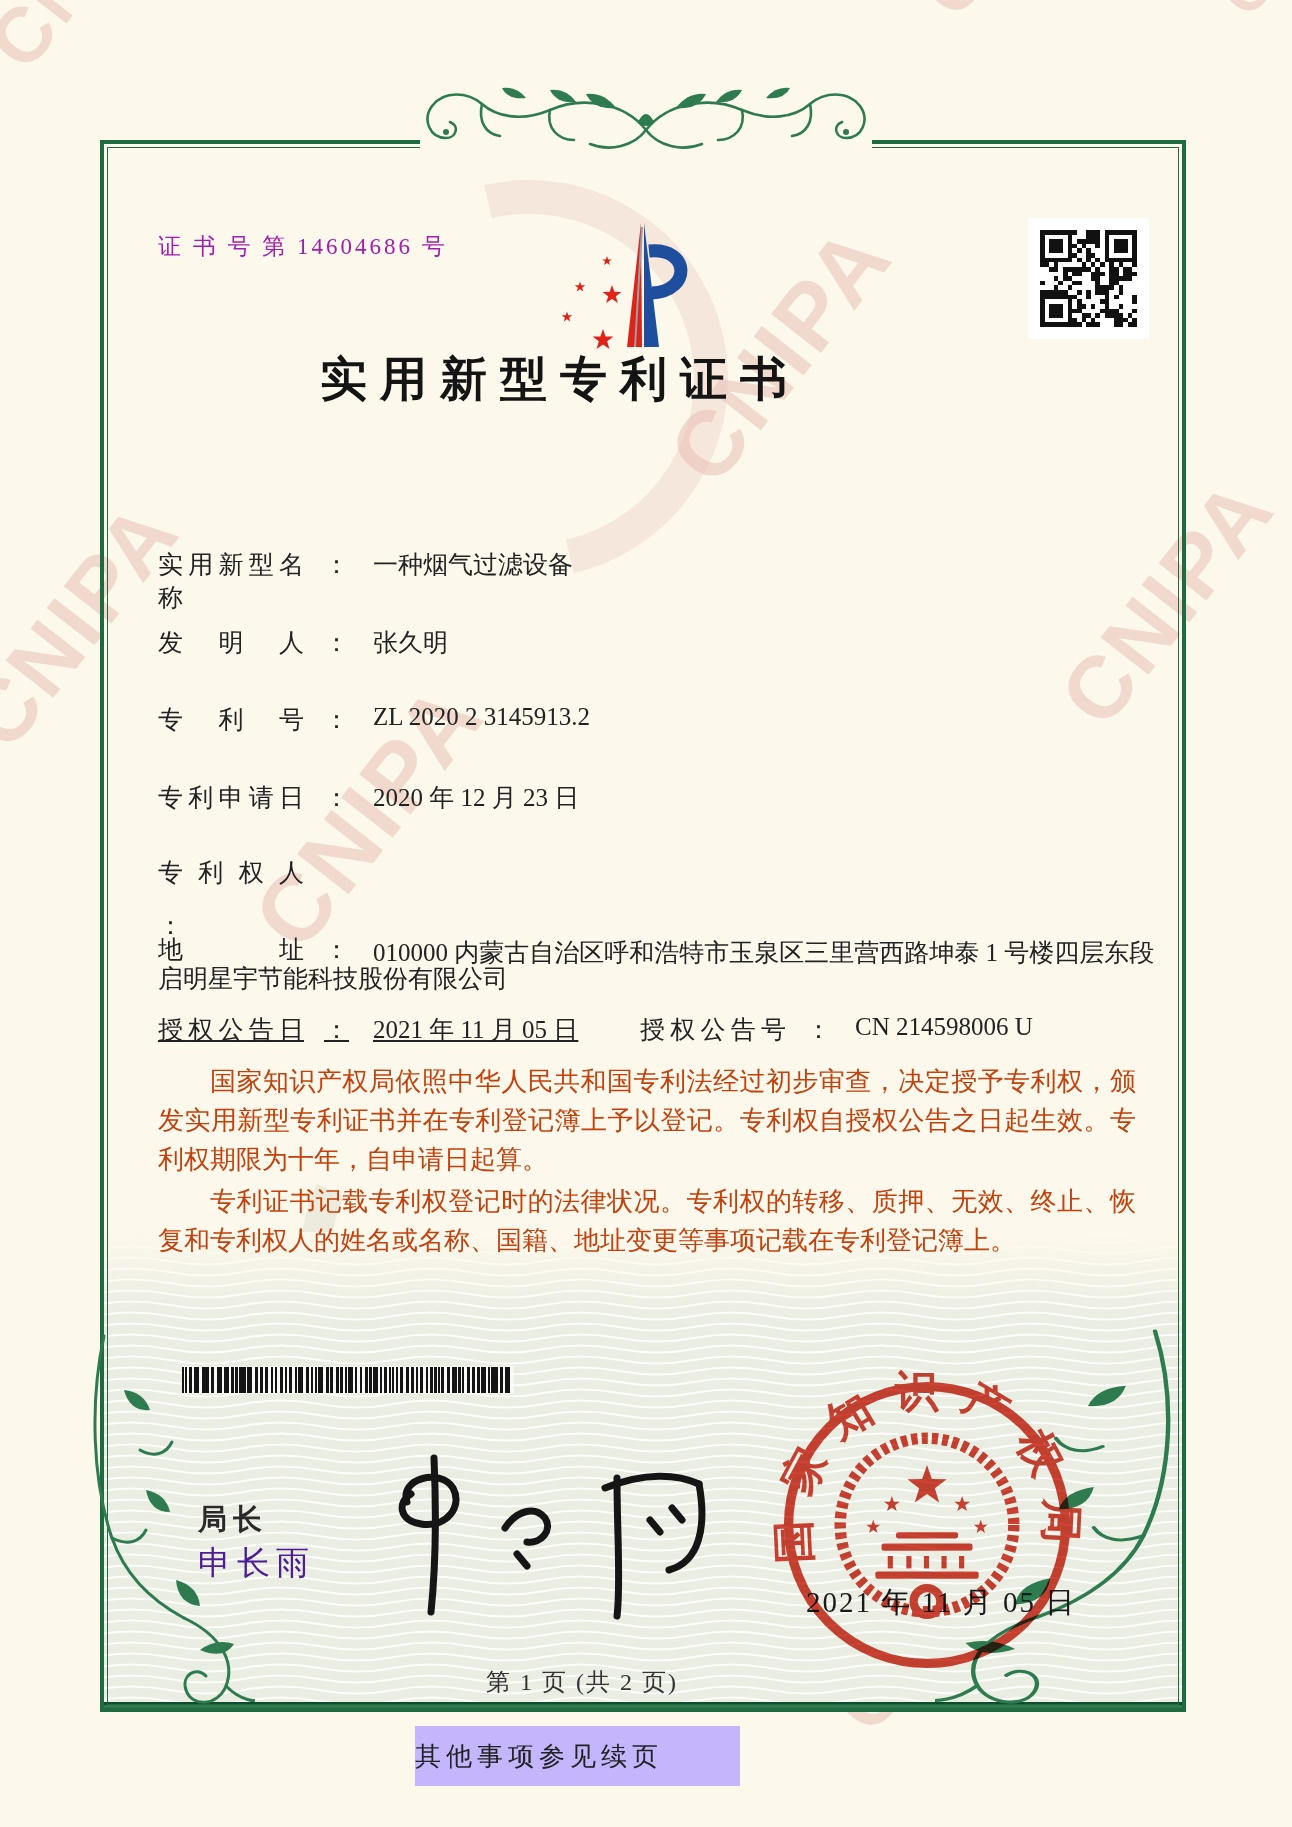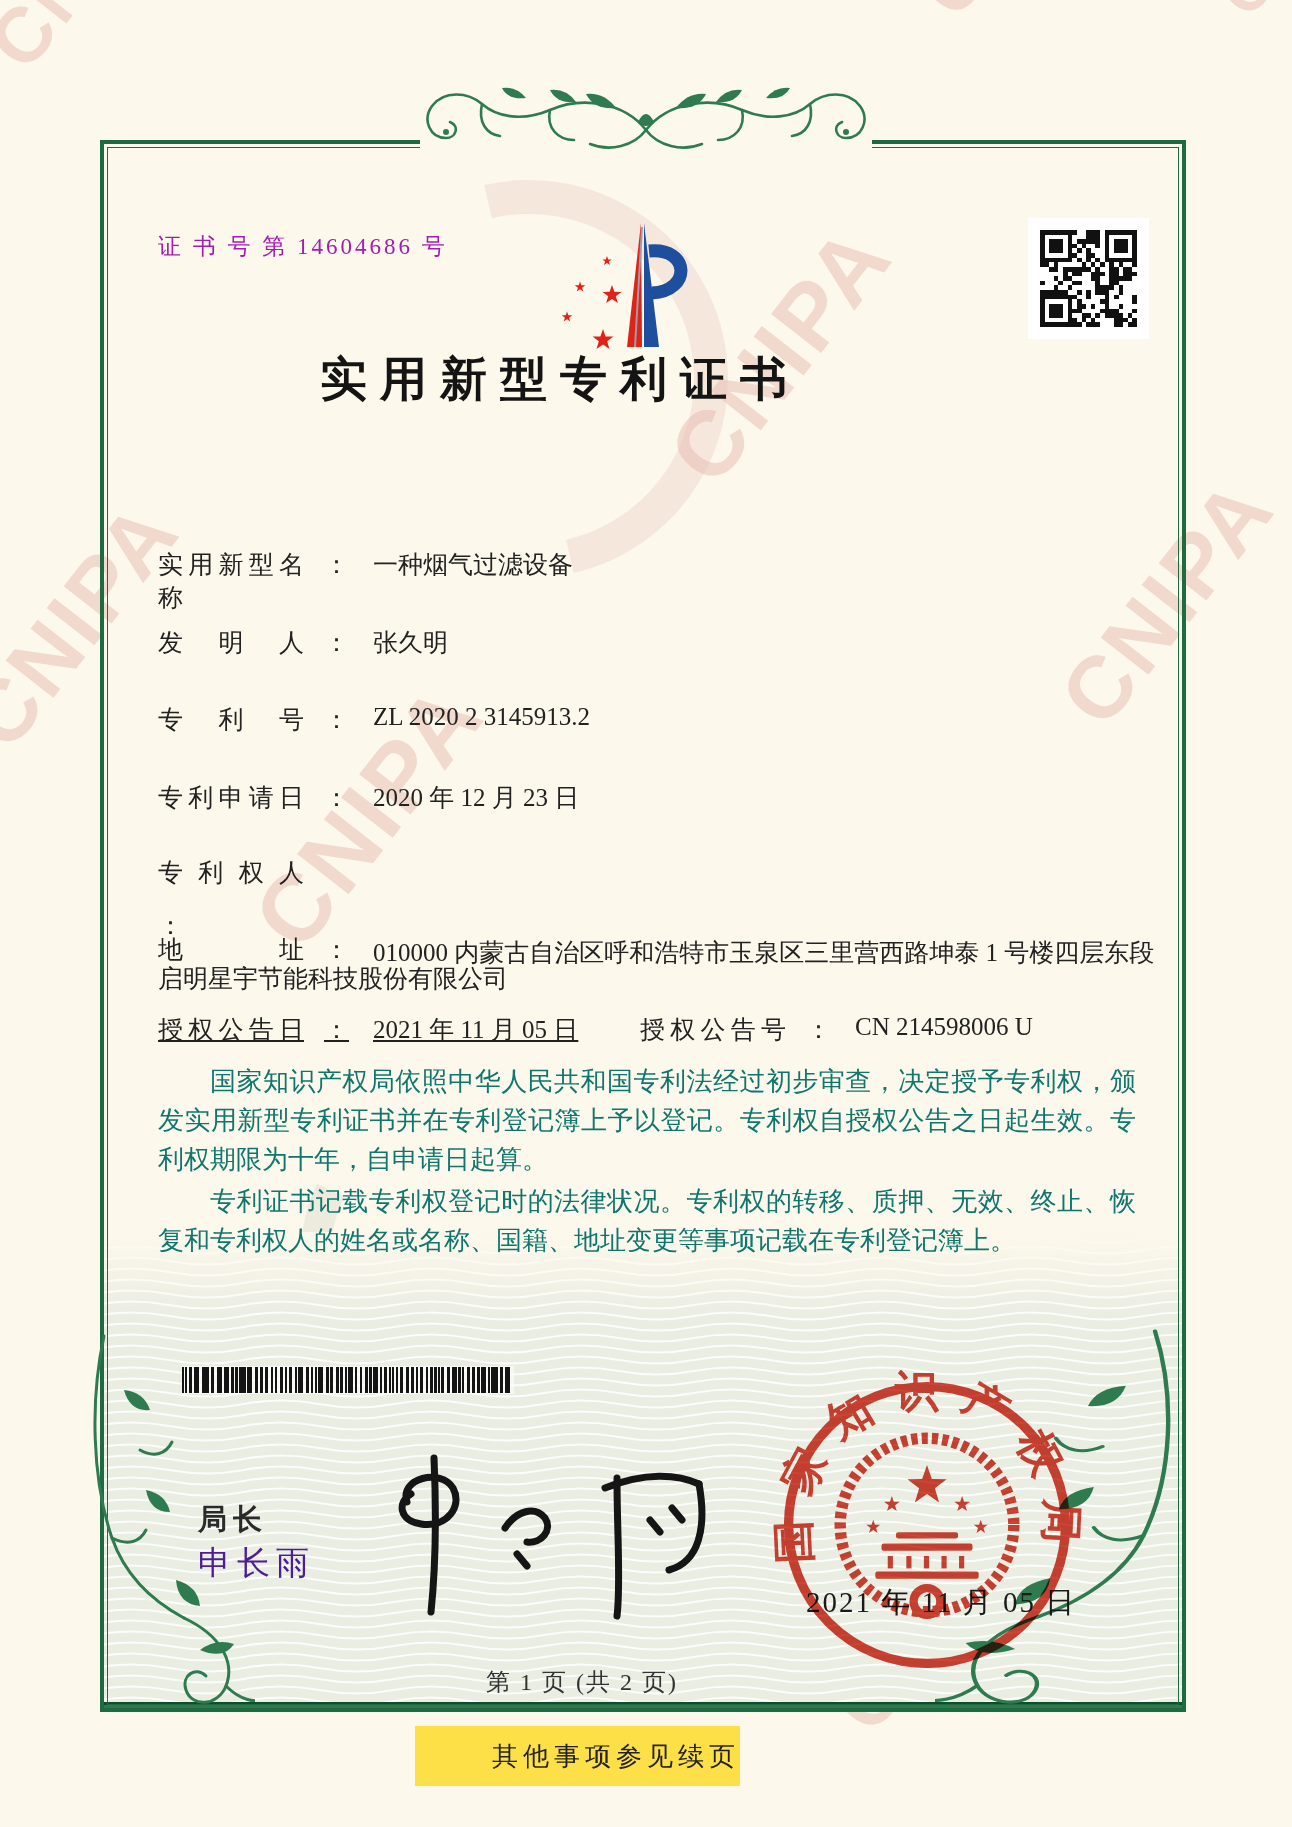--- a/index.html
+++ b/index.html
@@ -24,36 +24,36 @@
   .frow{position:absolute;left:158px;display:flex;font-size:25px;color:#222;gap:20px;}
   .lb{display:inline-block;width:146px;text-align:justify;text-align-last:justify;}
   .colon{display:inline-block;margin:0 4px 0 0;}
   .val{display:inline-block;}
   .val-addr{width:810px;line-height:40px;word-break:break-all;}
   .f-name{top:548px;} .f-inventor{top:626px;} .f-patno{top:703px;}
   .f-filing{top:781px;} .f-patentee{top:856px;flex-direction:column;} .f-addr{top:933px;}
   .g-date{top:1013px;text-decoration:underline;} .g-no{top:1013px;left:640px;}
   
   .paras{position:absolute;left:158px;top:1062px;width:978px;font-size:26px;line-height:39px;
-      text-align:justify;word-break:break-all;color:#0f766e;}
+      text-align:justify;word-break:break-all;color:#c2410c;}
   .paras p{margin:0 0 3px 0;text-indent:2em;}
   
   .wavefade{position:absolute;left:104px;top:1232px;width:1082px;height:85px;
       background:linear-gradient(#fdf8ec,rgba(253,248,236,0));}
   .band{position:absolute;left:100px;top:1702px;width:1086px;height:10px;
       background:#2f7a4c;border-top:3px solid #0f4d2c;box-sizing:border-box;}
   .sig-title{position:absolute;left:198px;top:1484px;font-size:29px;font-weight:bold;letter-spacing:6px;
       color:#2a2a2a;font-family:"Liberation Sans","DejaVu Sans",sans-serif;margin-top:16px;}
   .sig-name{position:absolute;left:198px;top:1541px;font-size:33px;font-weight:normal;letter-spacing:6px;
       color:#4c1d95;font-family:"Liberation Sans","DejaVu Sans",sans-serif;}
   .seal-date{position:absolute;left:806px;top:1583px;font-size:29px;letter-spacing:2px;color:#1a1a1a;}
   .pageinfo{position:absolute;left:432px;top:1666px;width:300px;text-align:center;
       font-size:24px;letter-spacing:2px;color:#333;}
-  .contbox{position:absolute;left:415px;top:1726px;width:325px;height:60px;background:#fde047;
-      display:flex;align-items:center;justify-content:flex-end;}
+  .contbox{position:absolute;left:415px;top:1726px;width:325px;height:60px;background:#c4b5fd;
+      display:flex;align-items:center;justify-content:flex-start;}
   .contbox span{font-size:26px;letter-spacing:5px;color:#222;}
   .qrbox{position:absolute;left:1028px;top:218px;width:121px;height:121px;background:#fff;}
 </style>
 </head>
 <body>
 
 <div class="page">
 
   <svg width="0" height="0" style="position:absolute" aria-hidden="true">
     <defs>

